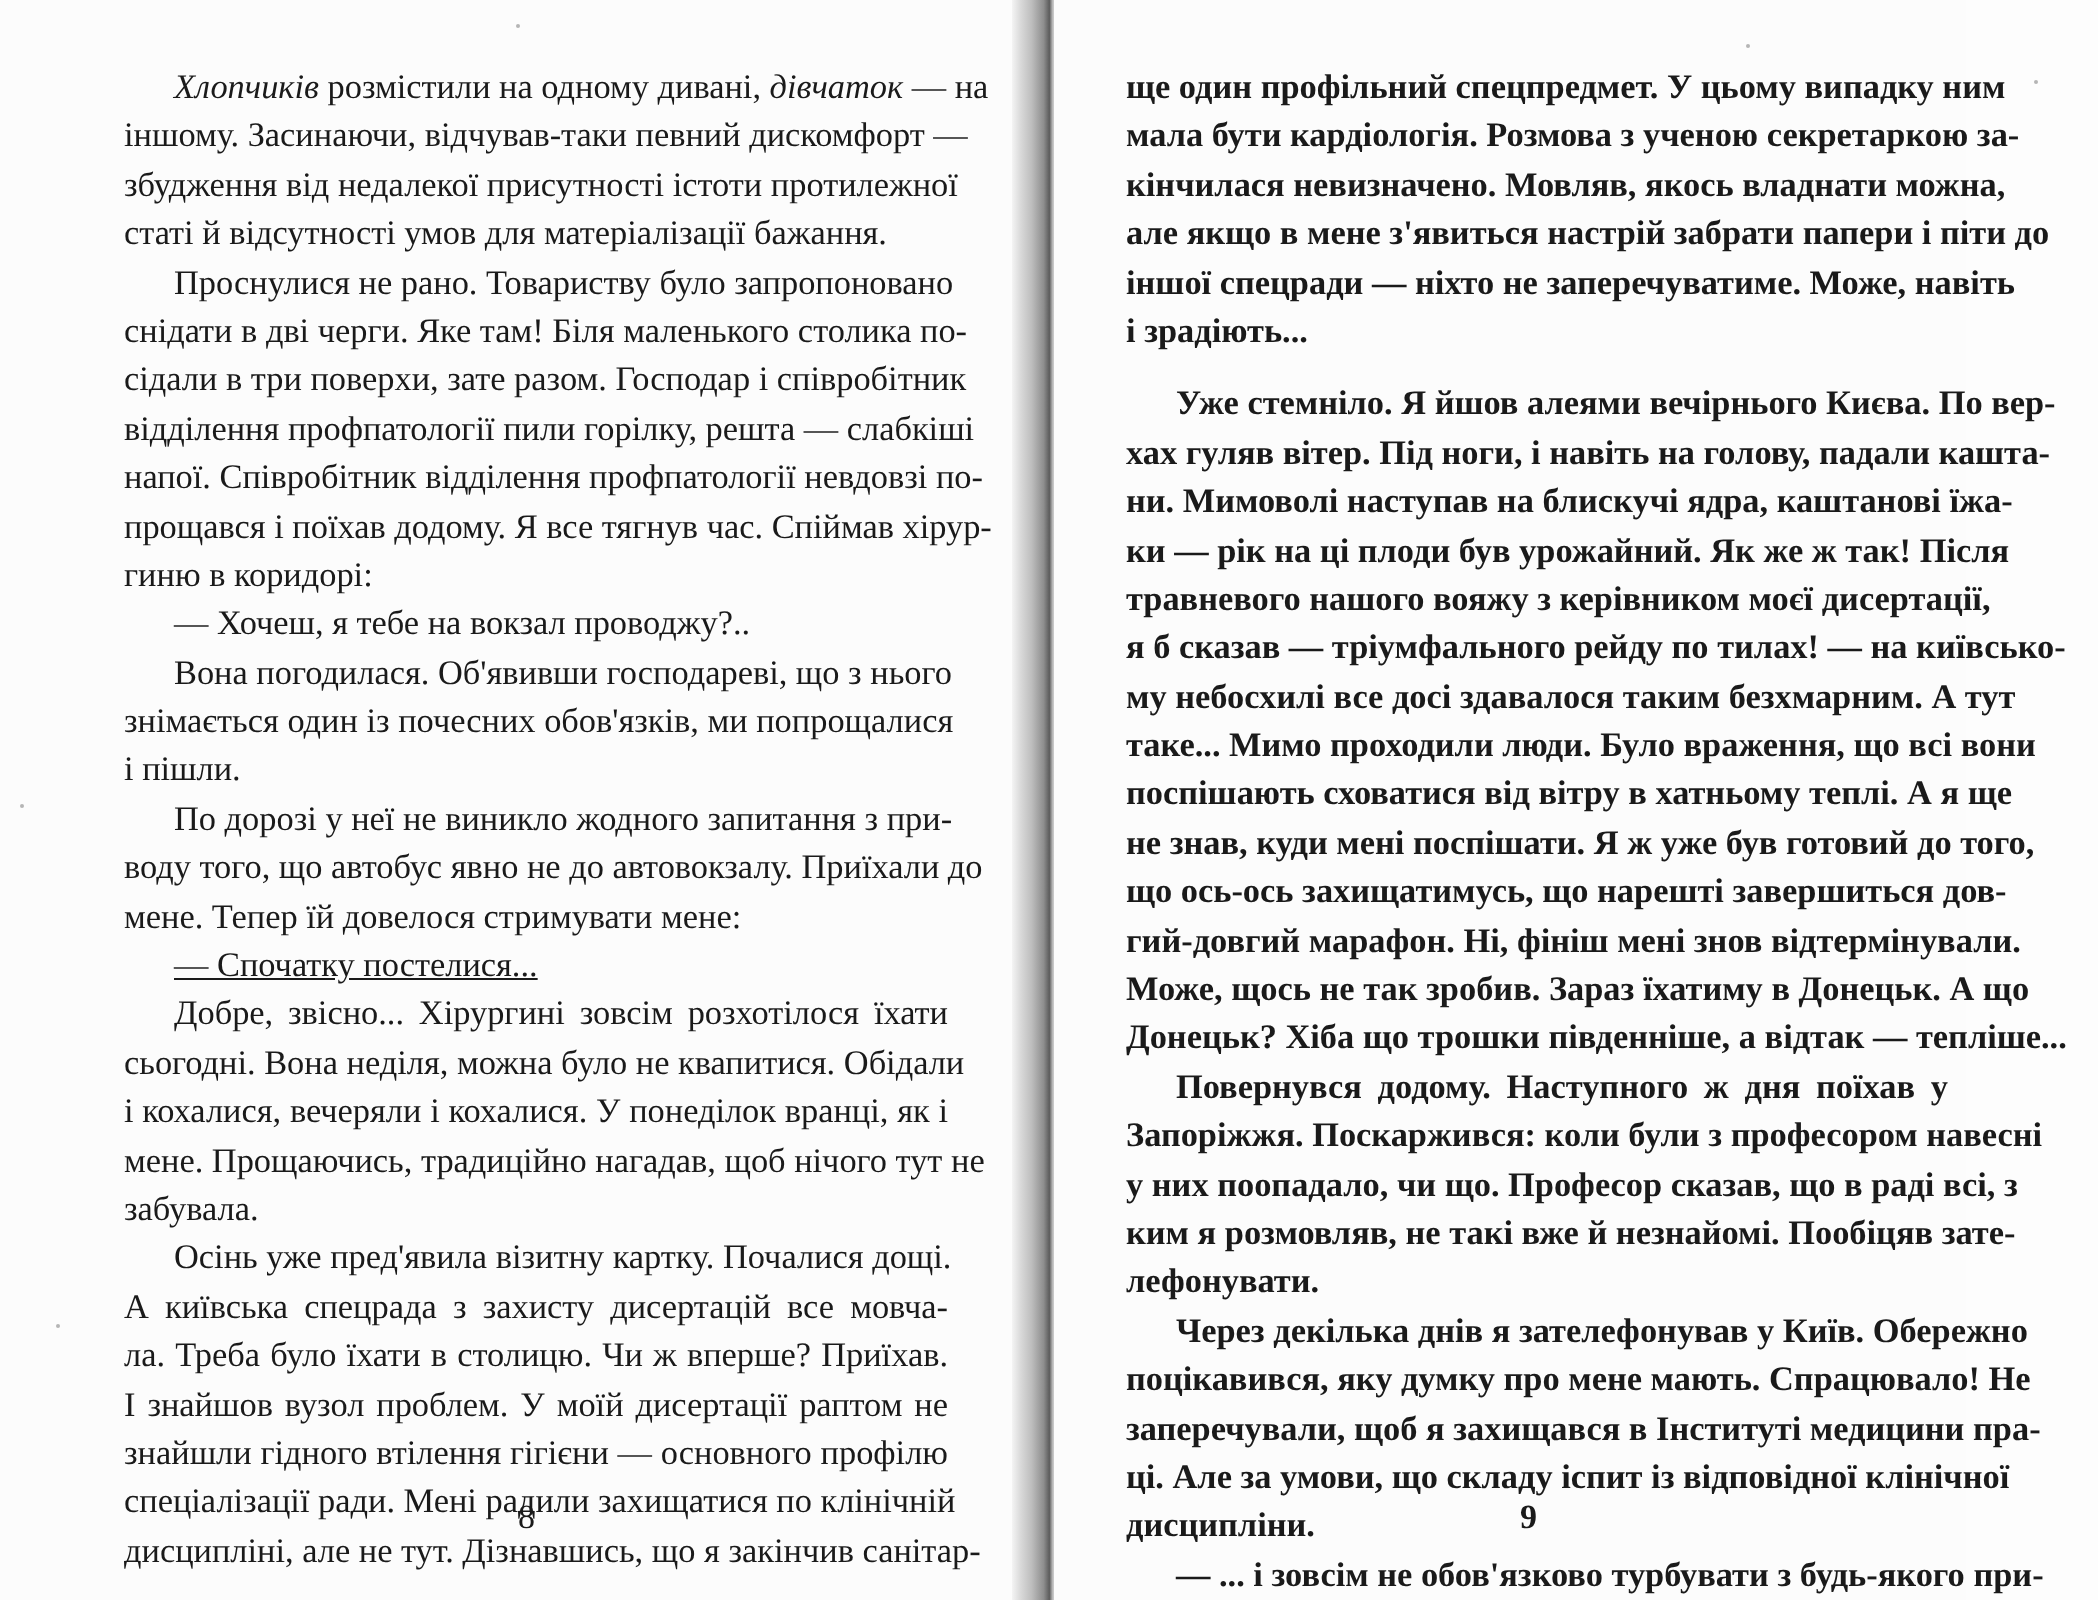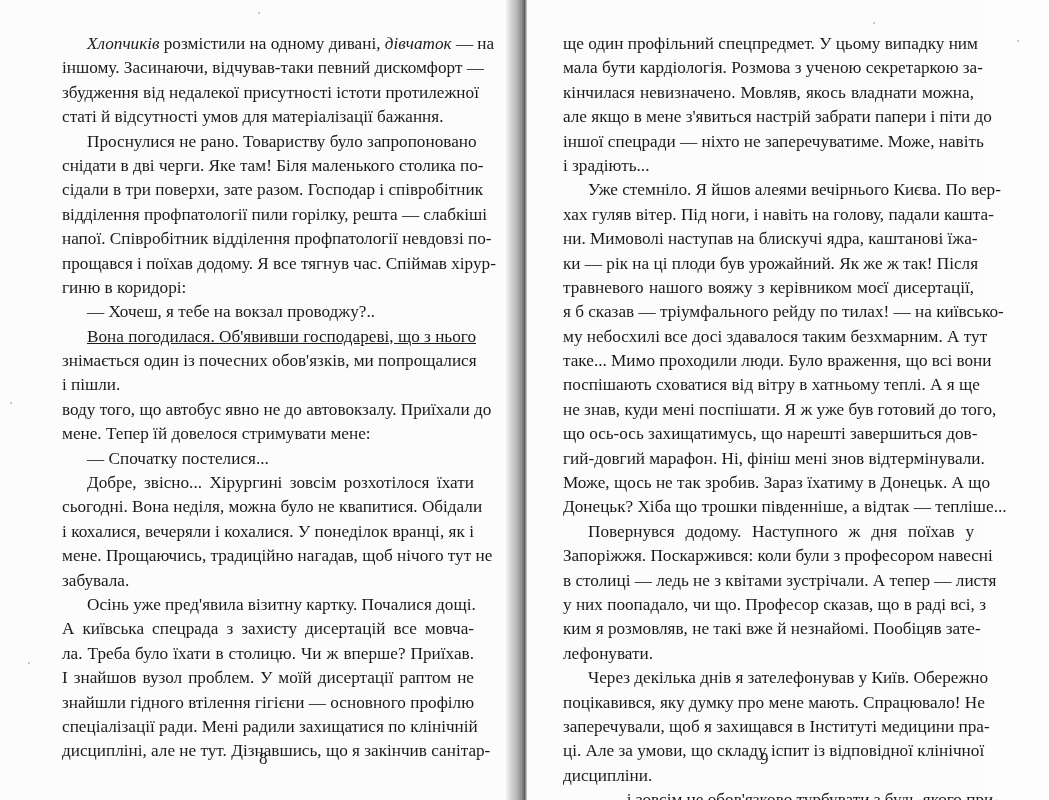--- a/index.html
+++ b/index.html
@@ -21,21 +21,21 @@
       width: 1049px; height: 800px;
       background: #fdfdfd;
     }
     .page {
       position: absolute;
       top: 0;
       height: 800px;
       background: #fcfcfc;
     }
     .page-left { left: 0; width: 512px; }
-    .page-right { left: 527px; width: 456px; }
+    .page-right { left: 527px; width: 456px; font-weight: bold; }
     .gutter {
       position: absolute;
       left: 506px;
       top: 0;
       width: 22px;
       height: 800px;
       background: linear-gradient(to right,
         #f4f4f4 0%, #d9d9d9 20%, #bdbdbd 45%, #8e8e8e 72%, #5c5c5c 85%, #b8b8b8 92%, #eeeeee 100%);
     }
     .text-block {
@@ -87,26 +87,27 @@
         <span class="line"><span>збудження від недалекої присутності істоти протилежної</span></span>
         <span class="line last"><span>статі й відсутності умов для матеріалізації бажання.</span></span>
         <span class="line first" style="margin-top: 0px;"><span>Проснулися не рано. Товариству було запропоновано</span></span>
         <span class="line"><span>снідати в дві черги. Яке там! Біля маленького столика по-</span></span>
         <span class="line"><span>сідали в три поверхи, зате разом. Господар і співробітник</span></span>
         <span class="line"><span>відділення профпатології пили горілку, решта — слабкіші</span></span>
         <span class="line"><span>напої. Співробітник відділення профпатології невдовзі по-</span></span>
         <span class="line"><span>прощався і поїхав додому. Я все тягнув час. Спіймав хірур-</span></span>
         <span class="line last"><span>гиню в коридорі:</span></span>
         <span class="line first last" style="margin-top: 0px;"><span>— Хочеш, я тебе на вокзал проводжу?..</span></span>
-        <span class="line first" style="margin-top: 0px; text-decoration: underline;"><span>Вона погодилася. Об'явивши господареві, що з нього</span></span>
+        <span class="line first" style="margin-top: 0px;"><span>Вона погодилася. Об'явивши господареві, що з нього</span></span>
         <span class="line"><span>знімається один із почесних обов'язків, ми попрощалися</span></span>
         <span class="line last"><span>і пішли.</span></span>
+        <span class="line first" style="margin-top: 0px;"><span>По дорозі у неї не виникло жодного запитання з при-</span></span>
         <span class="line"><span>воду того, що автобус явно не до автовокзалу. Приїхали до</span></span>
         <span class="line last"><span>мене. Тепер їй довелося стримувати мене:</span></span>
-        <span class="line first last" style="margin-top: 0px;"><span>— Спочатку постелися...</span></span>
+        <span class="line first last" style="margin-top: 0px; text-decoration: underline;"><span>— Спочатку постелися...</span></span>
         <span class="line first" style="margin-top: 0px;"><span>Добре, звісно... Хірургині зовсім розхотілося їхати</span></span>
         <span class="line"><span>сьогодні. Вона неділя, можна було не квапитися. Обідали</span></span>
         <span class="line"><span>і кохалися, вечеряли і кохалися. У понеділок вранці, як і</span></span>
         <span class="line"><span>мене. Прощаючись, традиційно нагадав, щоб нічого тут не</span></span>
         <span class="line last"><span>забувала.</span></span>
         <span class="line first" style="margin-top: 0px;"><span>Осінь уже пред'явила візитну картку. Почалися дощі.</span></span>
         <span class="line"><span>А київська спецрада з захисту дисертацій все мовча-</span></span>
         <span class="line"><span>ла. Треба було їхати в столицю. Чи ж вперше? Приїхав.</span></span>
         <span class="line"><span>І знайшов вузол проблем. У моїй дисертації раптом не</span></span>
         <span class="line"><span>знайшли гідного втілення гігієни — основного профілю</span></span>
@@ -122,37 +123,36 @@
   <div class="gutter"></div>
 
   <div class="page page-right">
     <div class="text-block">
         <span class="line"><span>ще один профільний спецпредмет. У цьому випадку ним</span></span>
         <span class="line"><span>мала бути кардіологія. Розмова з ученою секретаркою за-</span></span>
         <span class="line"><span>кінчилася невизначено. Мовляв, якось владнати можна,</span></span>
         <span class="line"><span>але якщо в мене з'явиться настрій забрати папери і піти до</span></span>
         <span class="line"><span>іншої спецради — ніхто не заперечуватиме. Може, навіть</span></span>
         <span class="line last"><span>і зрадіють...</span></span>
-        <span class="line first" style="margin-top: 0px;"><span>Уже стемніло. Я йшов алеями вечірнього Києва. По вер-</span></span>
+        <span class="line first" style="margin-top: 12px;"><span>Уже стемніло. Я йшов алеями вечірнього Києва. По вер-</span></span>
         <span class="line"><span>хах гуляв вітер. Під ноги, і навіть на голову, падали кашта-</span></span>
         <span class="line"><span>ни. Мимоволі наступав на блискучі ядра, каштанові їжа-</span></span>
         <span class="line"><span>ки — рік на ці плоди був урожайний. Як же ж так! Після</span></span>
         <span class="line"><span>травневого нашого вояжу з керівником моєї дисертації,</span></span>
         <span class="line"><span>я б сказав — тріумфального рейду по тилах! — на київсько-</span></span>
         <span class="line"><span>му небосхилі все досі здавалося таким безхмарним. А тут</span></span>
         <span class="line"><span>таке... Мимо проходили люди. Було враження, що всі вони</span></span>
         <span class="line"><span>поспішають сховатися від вітру в хатньому теплі. А я ще</span></span>
         <span class="line"><span>не знав, куди мені поспішати. Я ж уже був готовий до того,</span></span>
         <span class="line"><span>що ось-ось захищатимусь, що нарешті завершиться дов-</span></span>
         <span class="line"><span>гий-довгий марафон. Ні, фініш мені знов відтермінували.</span></span>
         <span class="line"><span>Може, щось не так зробив. Зараз їхатиму в Донецьк. А що</span></span>
         <span class="line last"><span>Донецьк? Хіба що трошки південніше, а відтак — тепліше...</span></span>
         <span class="line first" style="margin-top: 0px;"><span>Повернувся додому. Наступного ж дня поїхав у</span></span>
         <span class="line"><span>Запоріжжя. Поскаржився: коли були з професором навесні</span></span>
-        <span class="line"><span>в столиці — ледь не з квітами зустрічали. А тепер — листя</span></span>
         <span class="line"><span>у них поопадало, чи що. Професор сказав, що в раді всі, з</span></span>
         <span class="line"><span>ким я розмовляв, не такі вже й незнайомі. Пообіцяв зате-</span></span>
         <span class="line last"><span>лефонувати.</span></span>
         <span class="line first" style="margin-top: 0px;"><span>Через декілька днів я зателефонував у Київ. Обережно</span></span>
         <span class="line"><span>поцікавився, яку думку про мене мають. Спрацювало! Не</span></span>
         <span class="line"><span>заперечували, щоб я захищався в Інституті медицини пра-</span></span>
         <span class="line"><span>ці. Але за умови, що складу іспит із відповідної клінічної</span></span>
         <span class="line last"><span>дисципліни.</span></span>
         <span class="line first" style="margin-top: 0px;"><span>— ... і зовсім не обов'язково турбувати з будь-якого при-</span></span>
       </div>

